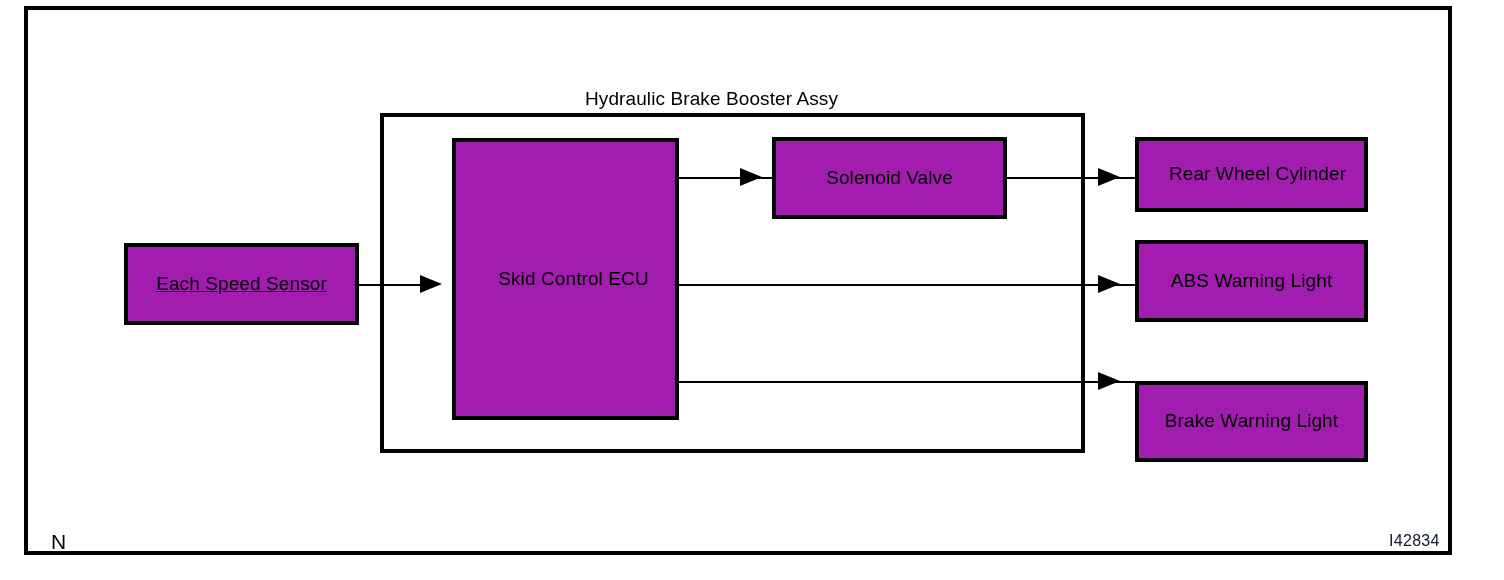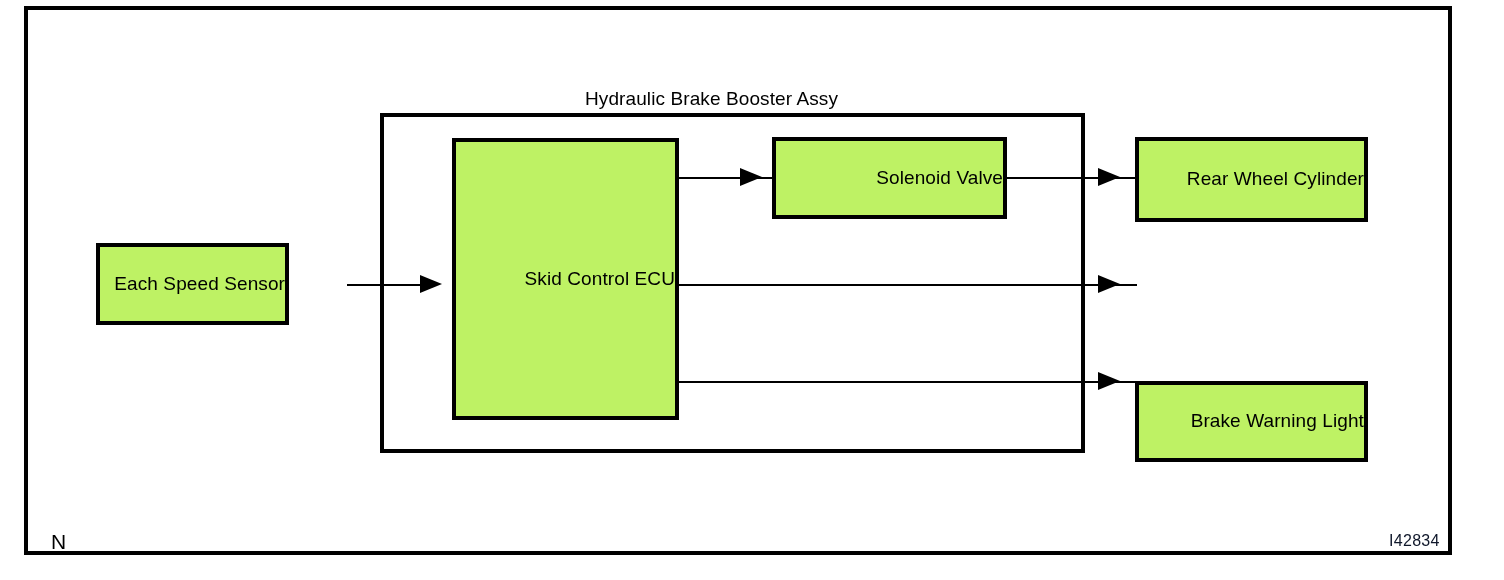--- a/index.html
+++ b/index.html
@@ -34,24 +34,24 @@
     position: absolute;
     border: 4px solid #000000;
     box-sizing: border-box;
     background: transparent;
   }
   
   .node-box {
     position: absolute;
     border: 4px solid #000000;
     box-sizing: border-box;
-    background: #bef264;
+    background: #a21caf;
     display: flex;
     align-items: center;
-    justify-content: flex-end;
+    justify-content: center;
   }
   .node-label {
     font-size: 19px;
     line-height: 1.1;
     color: #000000;
     white-space: nowrap;
     letter-spacing: 0.1px;
   }
   .group-title {
     position: absolute;
@@ -108,36 +108,39 @@
 
   <div class="conn-line" style="left:1005px; top:177px; width:132px;"></div>
   <div class="arrow-head" style="left:1098px; top:168px;"></div>
 
   <div class="conn-line" style="left:679px; top:284px; width:458px;"></div>
   <div class="arrow-head" style="left:1098px; top:275px;"></div>
 
   <div class="conn-line" style="left:679px; top:381px; width:458px;"></div>
   <div class="arrow-head" style="left:1098px; top:372px;"></div>
 
-  <div class="node-box" style="left:96px; top:243px; width:193px; height:82px;">
+  <div class="node-box" style="left:124px; top:243px; width:235px; height:82px;text-decoration:underline;">
     <span class="node-label">Each Speed Sensor</span>
   </div>
 
   <div class="node-box" style="left:452px; top:138px; width:227px; height:282px;padding-left:16px;">
     <span class="node-label">Skid Control ECU</span>
   </div>
 
   <div class="node-box" style="left:772px; top:137px; width:235px; height:82px;">
     <span class="node-label">Solenoid Valve</span>
   </div>
 
-  <div class="node-box" style="left:1135px; top:137px; width:233px; height:85px;padding-left:12px;">
+  <div class="node-box" style="left:1135px; top:137px; width:233px; height:75px;padding-left:12px;">
     <span class="node-label">Rear Wheel Cylinder</span>
   </div>
 
+  <div class="node-box" style="left:1135px; top:240px; width:233px; height:82px;">
+    <span class="node-label">ABS Warning Light</span>
+  </div>
 
   <div class="node-box" style="left:1135px; top:341px; width:233px; height:81px;margin-top:40px;">
     <span class="node-label">Brake Warning Light</span>
   </div>
 
   <div class="corner-label" style="left:51px; top:530px;">N</div>
 
   <div class="figure-id" style="left:1389px; top:532px;">I42834</div>
 
 </div>

